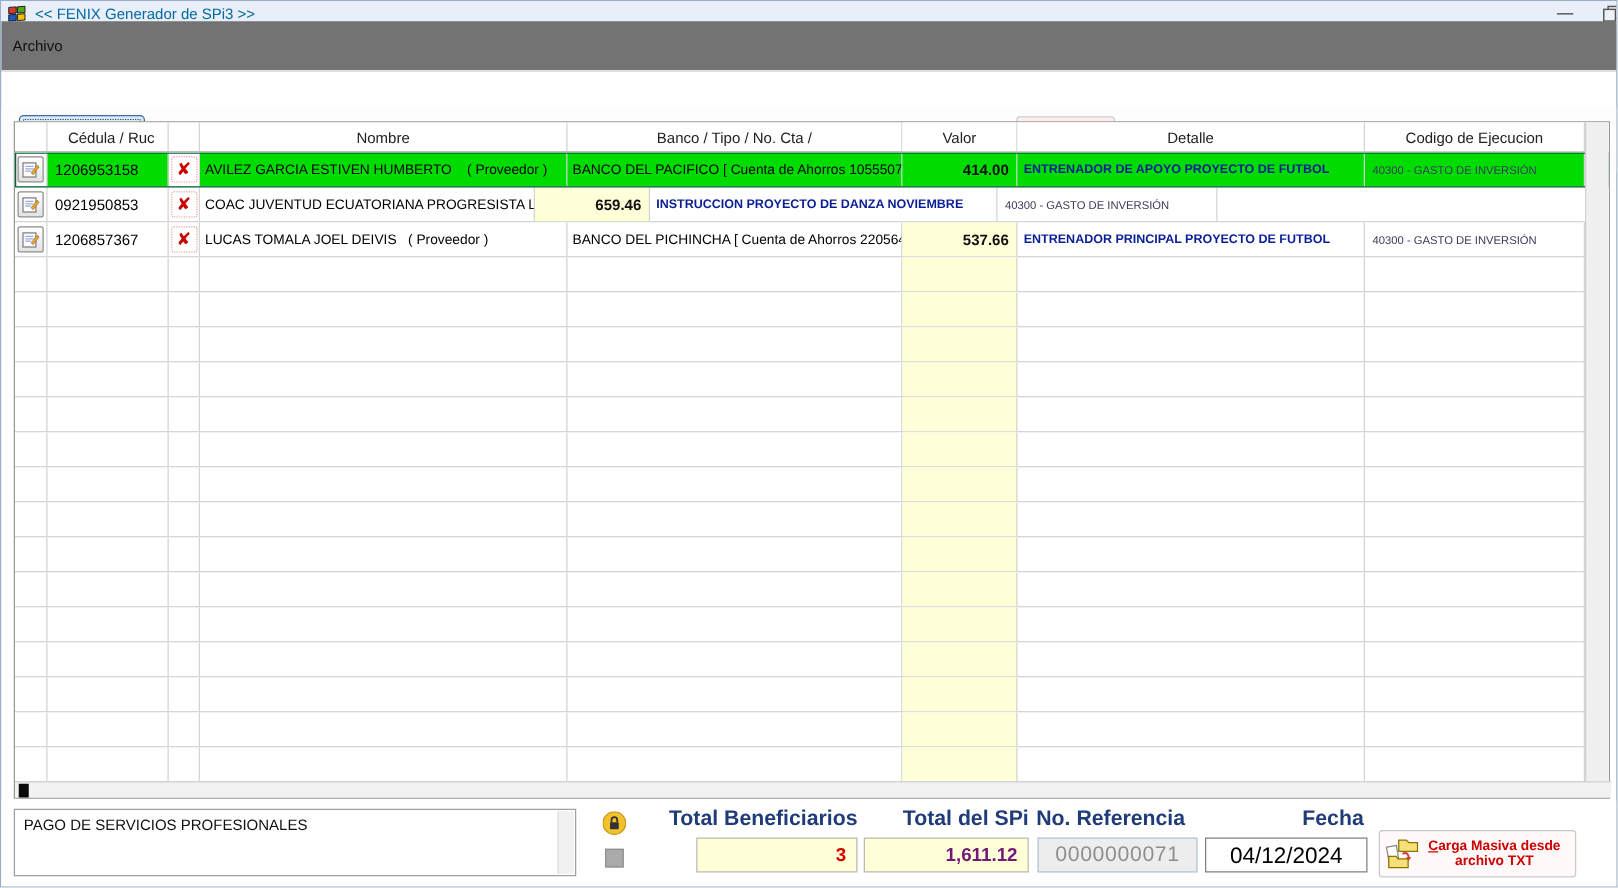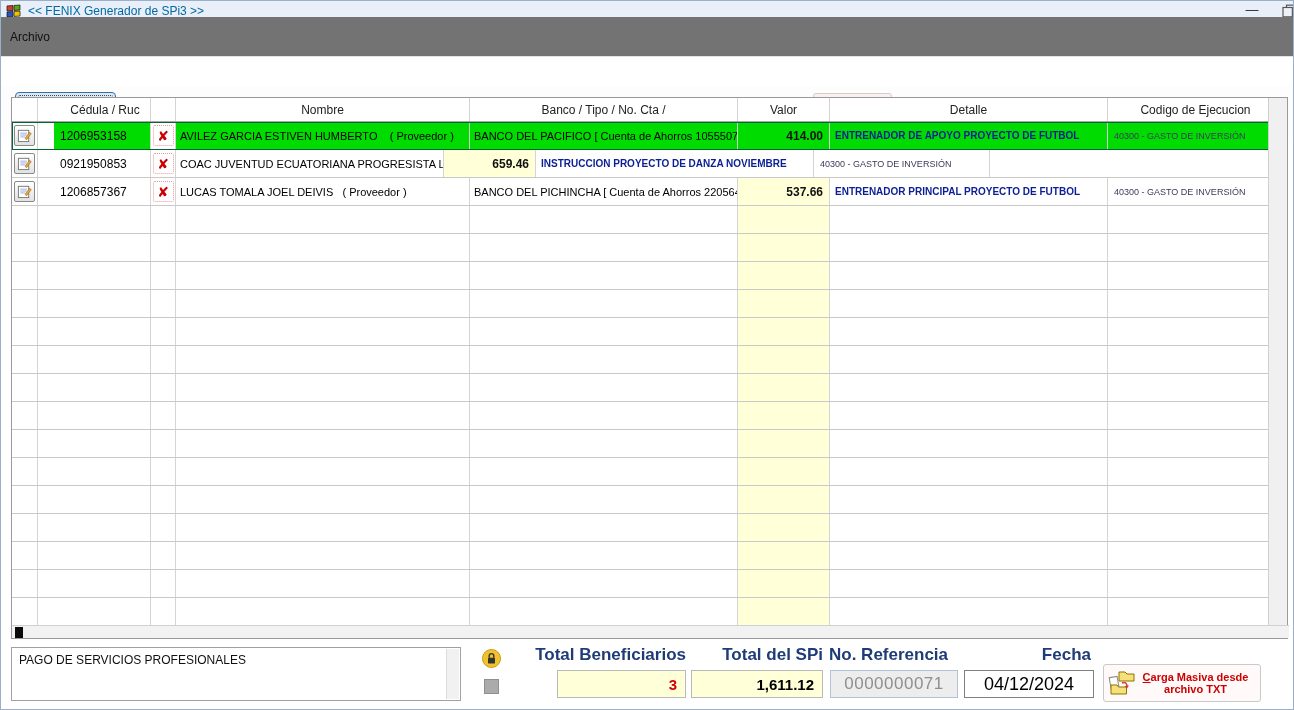--- a/index.html
+++ b/index.html
@@ -39,21 +39,21 @@
   .btn-salir .lbl::first-letter { text-decoration:underline; }
   
   .grid { position:absolute; left:10px; top:96px; width:1277px; height:542px;
     border:1px solid #999; background:#fff; }
   .grid-head { display:flex; height:24px; border-bottom:1px solid #a8a8a8; background:#fff; }
   .grid-head .cell { display:flex; align-items:center; justify-content:center;
     font-size:12px; color:#222; border-right:1px solid #d4d4d4; height:100%; }
   .grid-body { position:relative; height:504px; overflow:hidden; }
   .grid-row { display:flex; height:28px; border-bottom:1px solid #c9c9c9; background:#fff; }
   .grid-row .cell { border-right:1px solid #d4d4d4; height:100%; display:flex; align-items:center; overflow:hidden; }
-  .c-edit{width:26px; justify-content:center;} .c-cedula{width:97px; padding-left:6px; font-size:12px; color:#000;margin-left:16px;}
+  .c-edit{width:26px; justify-content:center;} .c-cedula{width:97px; padding-left:6px; font-size:12px; color:#000;}
   .c-del{width:25px; justify-content:center;} .c-nombre{width:294px; padding-left:4px; font-size:11px; color:#000; white-space:pre;}
   .c-banco{width:268px; padding-left:4px; font-size:11px; color:#000; white-space:pre;}
   .c-valor{width:92px; justify-content:flex-end; padding-right:6px; font-size:12px; font-weight:bold; color:#111; background:#ffffd8;}
   .c-detalle{width:278px; padding-left:5px; font-size:10px; font-weight:bold; color:#0a1e96; white-space:pre;}
   .c-codigo{width:176px; padding-left:6px; font-size:9px; color:#3a3a5c; white-space:pre;}
   .grid-head .c-valor, .grid-head .c-detalle, .grid-head .c-codigo { background:#fff; color:#222; font-weight:normal; font-size:12px; justify-content:center; padding:0; }
   .grid-row.selected { outline:1px solid #063; outline-offset:-1px; }
   .grid-row.selected .c-cedula, .grid-row.selected .c-nombre, .grid-row.selected .c-banco,
   .grid-row.selected .c-valor, .grid-row.selected .c-detalle, .grid-row.selected .c-codigo { background:#00dc00; }
   .mini-btn { width:21px; height:21px; border:1px solid #8a8a8a; border-radius:2px;
@@ -77,21 +77,21 @@
     background:#ababab; border:1px solid #8f8f8f; }
   .f-label { position:absolute; top:4px; font-size:17px; font-weight:bold; color:#1f3c78; }
   .lbl-benef { left:510px; width:175px; text-align:right; }
   .lbl-spi  { left:690px; width:132px; text-align:right; }
   .lbl-ref  { left:826px; width:134px; text-align:left; padding-left:2px; }
   .lbl-fecha{ left:963px; width:127px; text-align:right; }
   .f-input { position:absolute; top:29px; height:28px; display:flex; align-items:center; }
   .in-benef { left:556px; width:129px; background:#ffffd8; border:1px solid #b9b9b9;
     justify-content:flex-end; padding-right:8px; color:#d40000; font-size:15px; font-weight:bold; }
   .in-spi { left:690px; width:132px; background:#ffffd8; border:1px solid #b9b9b9;
-    justify-content:flex-end; padding-right:8px; color:#000000; font-size:15px; font-weight:bold; }
+    justify-content:flex-end; padding-right:8px; color:#701a75; font-size:15px; font-weight:bold; }
   .in-ref { left:829px; width:128px; background:#ededed; border:1px solid #afc4d8;
     justify-content:center; color:#8f8f8f; font-size:17px; letter-spacing:.5px; }
   .in-fecha { left:963px; width:130px; background:#fff; border:1px solid #808080;
     justify-content:center; color:#000; font-size:18px; }
   .btn-carga { position:absolute; left:1102px; top:23px; width:158px; height:38px;
     background:#fffaf9; border:1px solid #c9c9c9; border-radius:3px;
     display:flex; align-items:center; padding:2px 4px; }
   .btn-carga .lbl { flex:1; text-align:center; color:#cc0000; font-weight:bold; font-size:11px; line-height:12px; }
   .btn-carga .lbl div:first-child::first-letter { text-decoration:underline; }
 </style>

